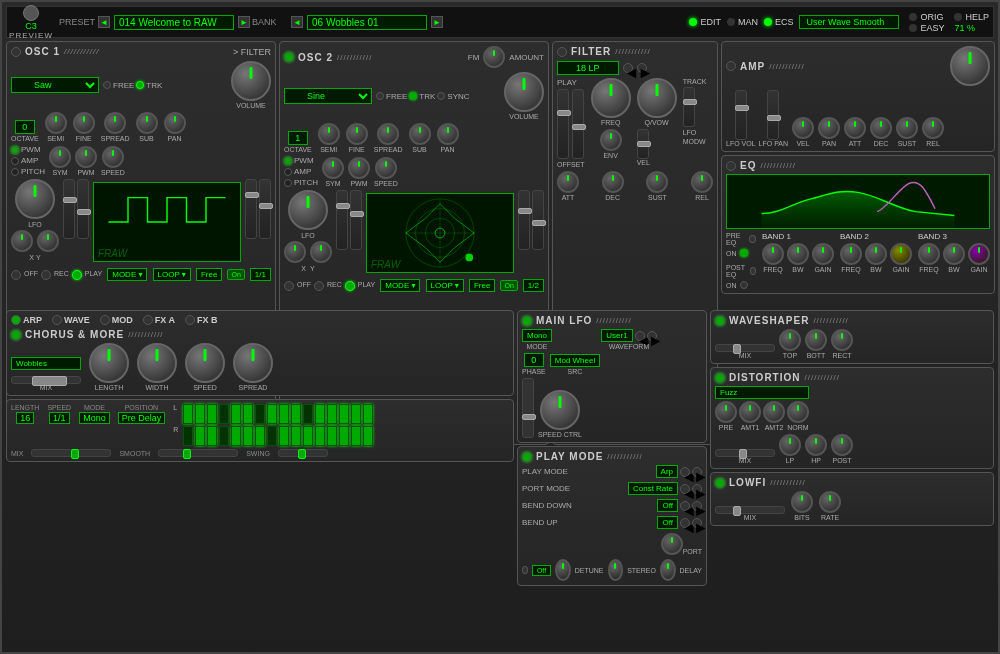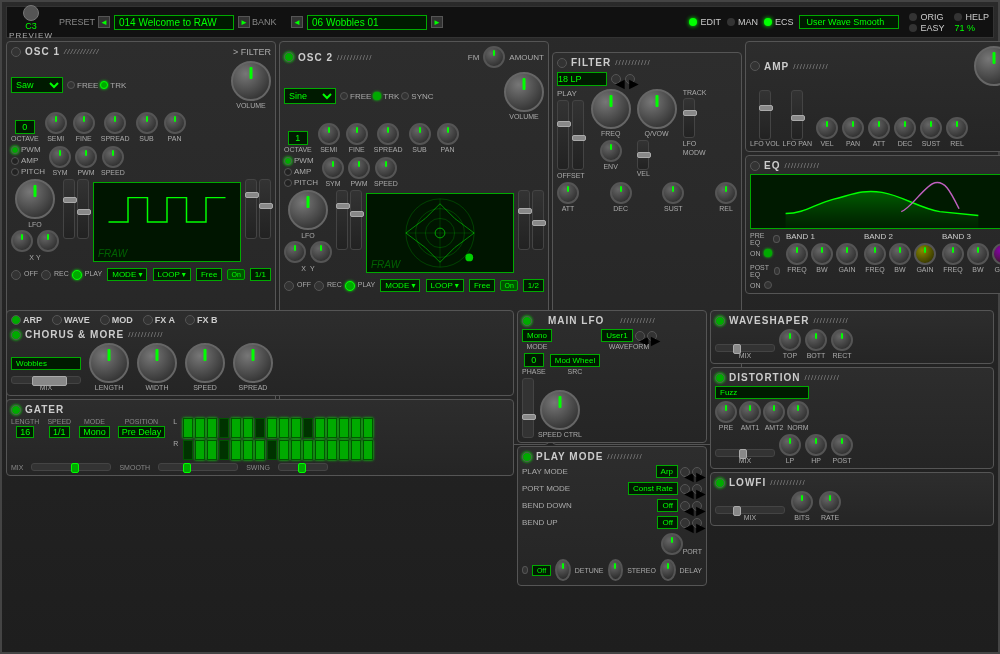--- a/index.html
+++ b/index.html
@@ -195,21 +195,21 @@
       top: 4px;
       left: 50%;
       transform: translateX(-50%);
       border-radius: 1px;
     }
     .waveform-select {
       background: #001a00;
       border: 1px solid #0a0;
       color: #0f0;
       font-size: 9px;
-      padding: 1px 0;
+      padding: 1px 18px;
       cursor: pointer;
     }
     .knob-row {
       display: flex;
       align-items: flex-end;
       gap: 6px;
       margin-bottom: 3px;
     }
     .knob-group {
       display: flex;
@@ -721,21 +721,21 @@
         <div class="dropdown-btn">
           <span>Free</span>
         </div>
         <div class="small-btn active">On</div>
         <div class="dropdown-btn">
           <span>1/2</span>
         </div>
       </div>
     </div>
 
-    <div class="section-panel" style="width:190px;flex-shrink:0;margin-top:11px;">
+    <div class="section-panel" style="width:166px;flex-shrink:0;">
       <div style="display:flex;align-items:center;gap:4px;margin-bottom:4px;">
         <div style="width:10px;height:10px;border-radius:50%;border:1px solid #555;background:#333;"></div>
         <span class="panel-title">FILTER</span>
         <span style="color:#888;font-size:8px;letter-spacing:1px;">///////////</span>
       </div>
       <div style="display:flex;align-items:center;gap:4px;margin-bottom:3px;">
         <div class="waveform-select" style="min-width:50px;">18 LP</div>
         <div style="width:10px;height:10px;border-radius:50%;background:#333;border:1px solid #555;">◄</div>
         <div style="width:10px;height:10px;border-radius:50%;background:#333;border:1px solid #555;">►</div>
       </div>
@@ -1009,24 +1009,20 @@
             <span class="knob-label">SPEED</span>
           </div>
           <div class="knob-group">
             <div class="knob-lg"></div>
             <span class="knob-label">SPREAD</span>
           </div>
         </div>
       </div>
 
       <div class="section-panel">
-        <div style="display:flex;align-items:center;gap:4px;margin-bottom:3px;">
-          <div style="width:10px;height:10px;border-radius:50%;border:1px solid #555;background:#0a0;box-shadow:0 0 3px #0f0;"></div>
-          <span class="panel-title">GATER</span>
-        </div>
         <div style="display:flex;gap:8px;margin-bottom:3px;">
           <div style="display:flex;flex-direction:column;align-items:center;gap:1px;">
             <span style="color:#888;font-size:7px;">LENGTH</span>
             <div class="gater-value">16</div>
           </div>
           <div style="display:flex;flex-direction:column;align-items:center;gap:1px;">
             <span style="color:#888;font-size:7px;">SPEED</span>
             <div class="gater-value">1/1</div>
           </div>
           <div style="display:flex;flex-direction:column;align-items:center;gap:1px;">
@@ -1092,21 +1088,21 @@
           <div style="width:50px;height:8px;background:#333;border:1px solid #444;border-radius:3px;position:relative;cursor:pointer;">
             <div style="width:8px;height:10px;background:#0a0;border:1px solid #0f0;border-radius:2px;position:absolute;top:-1px;left:40%;"></div>
           </div>
         </div>
       </div>
     </div>
 
     <div style="width:190px;flex-shrink:0;display:flex;flex-direction:column;gap:3px;">
 
       <div class="section-panel">
-        <div style="display:flex;align-items:center;gap:16px;margin-bottom:3px;">
+        <div style="display:flex;align-items:center;gap:4px;margin-bottom:3px;">
           <div style="width:10px;height:10px;border-radius:50%;border:1px solid #555;background:#0a0;box-shadow:0 0 3px #0f0;"></div>
           <span class="panel-title">MAIN LFO</span>
           <span style="color:#888;font-size:8px;letter-spacing:1px;">///////////</span>
         </div>
         <div style="display:flex;gap:4px;margin-bottom:3px;align-items:center;">
           <div style="display:flex;flex-direction:column;align-items:center;gap:1px;">
             <div class="dropdown-btn">Mono</div>
             <span style="color:#aaa;font-size:7px;">MODE</span>
           </div>
           <div style="display:flex;flex-direction:column;align-items:center;gap:1px;flex:1;">

